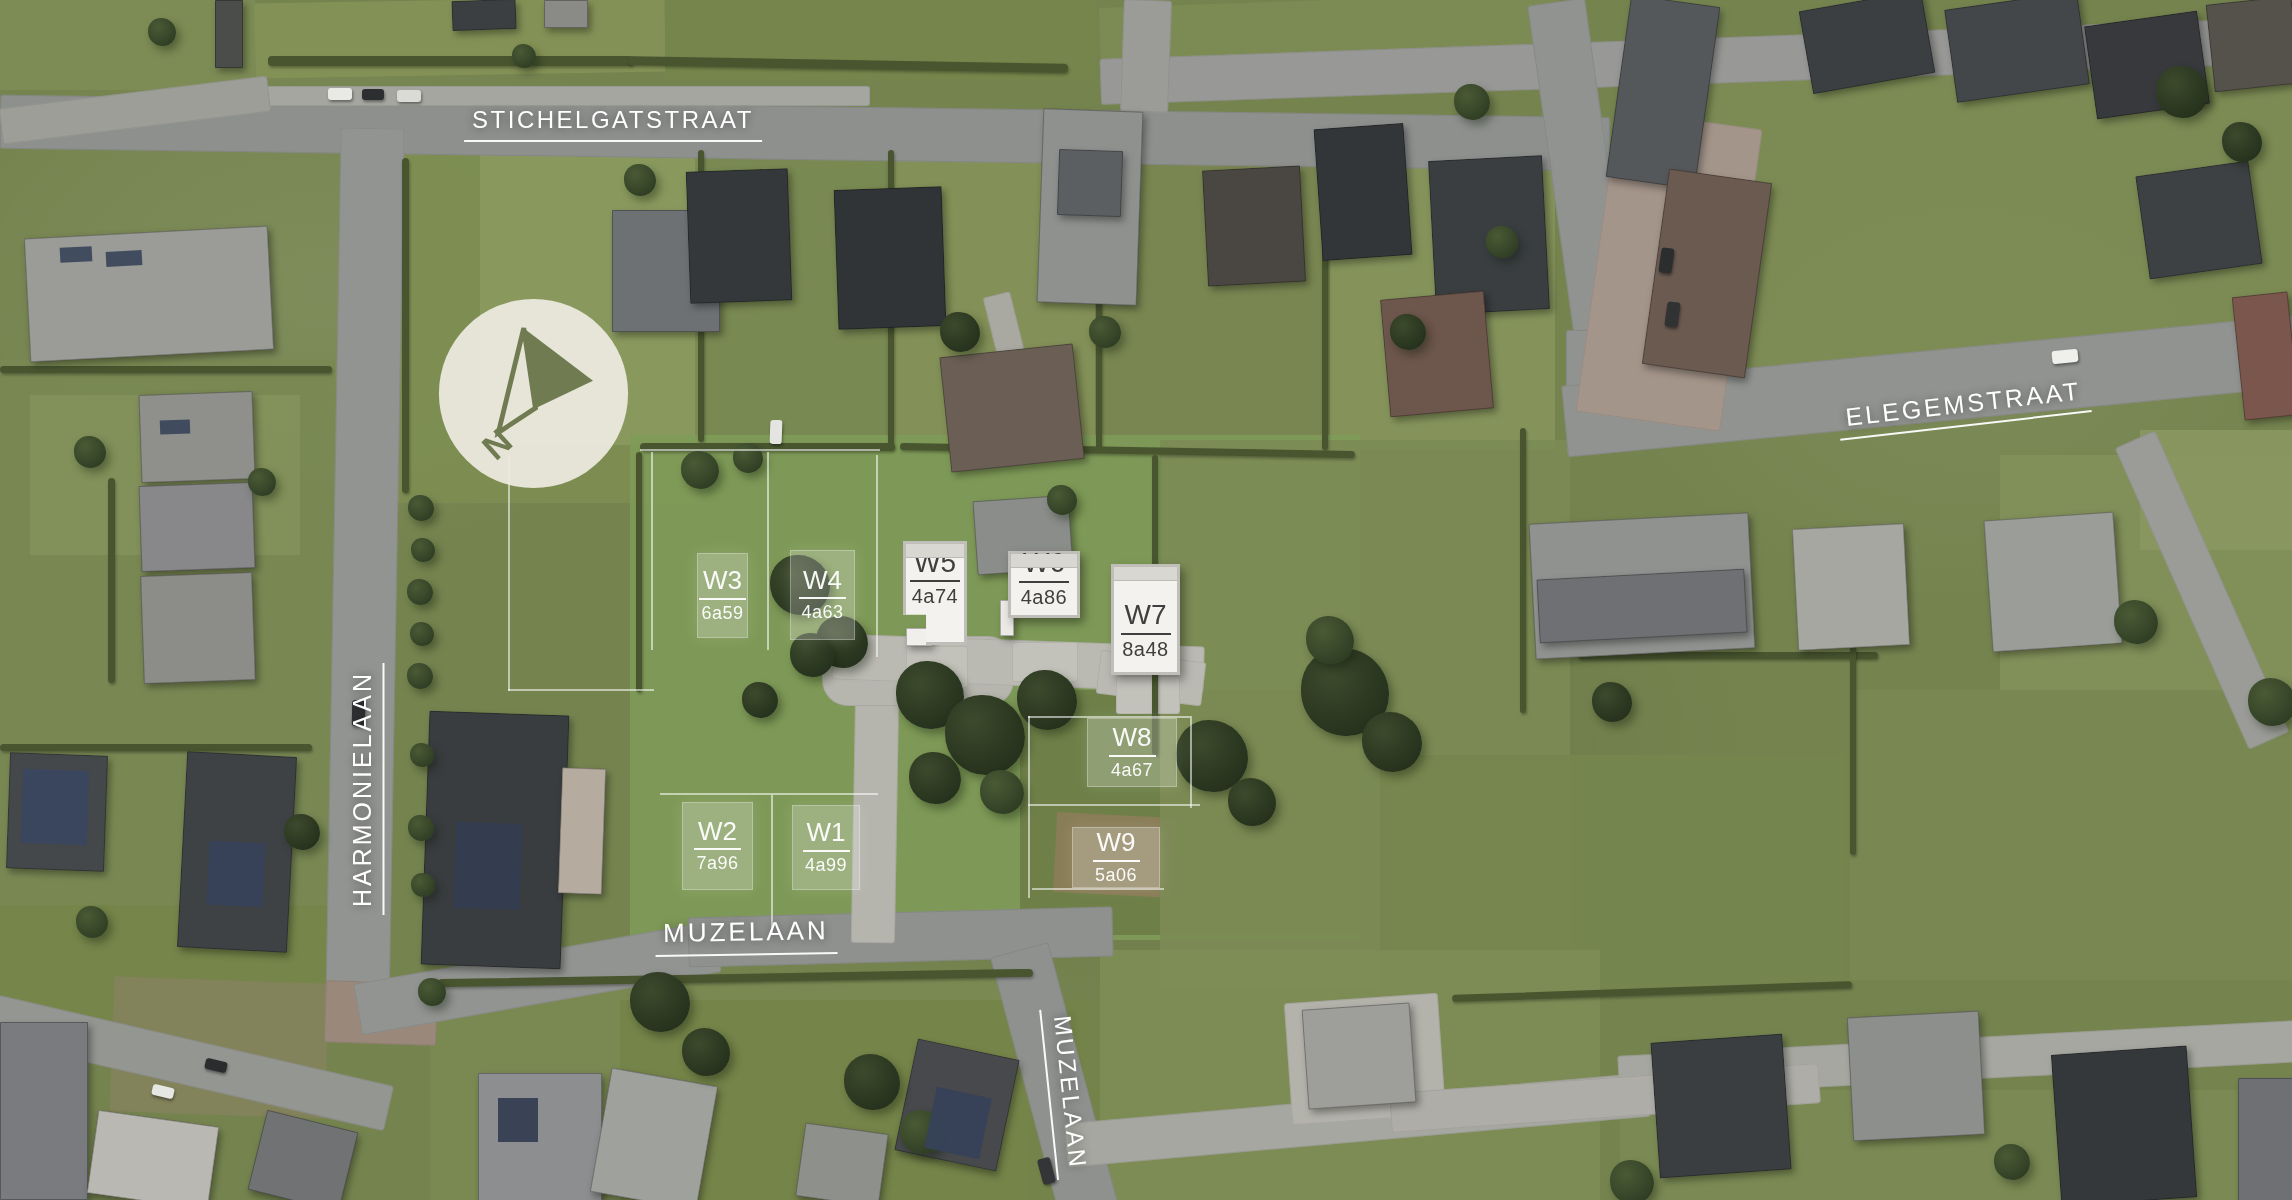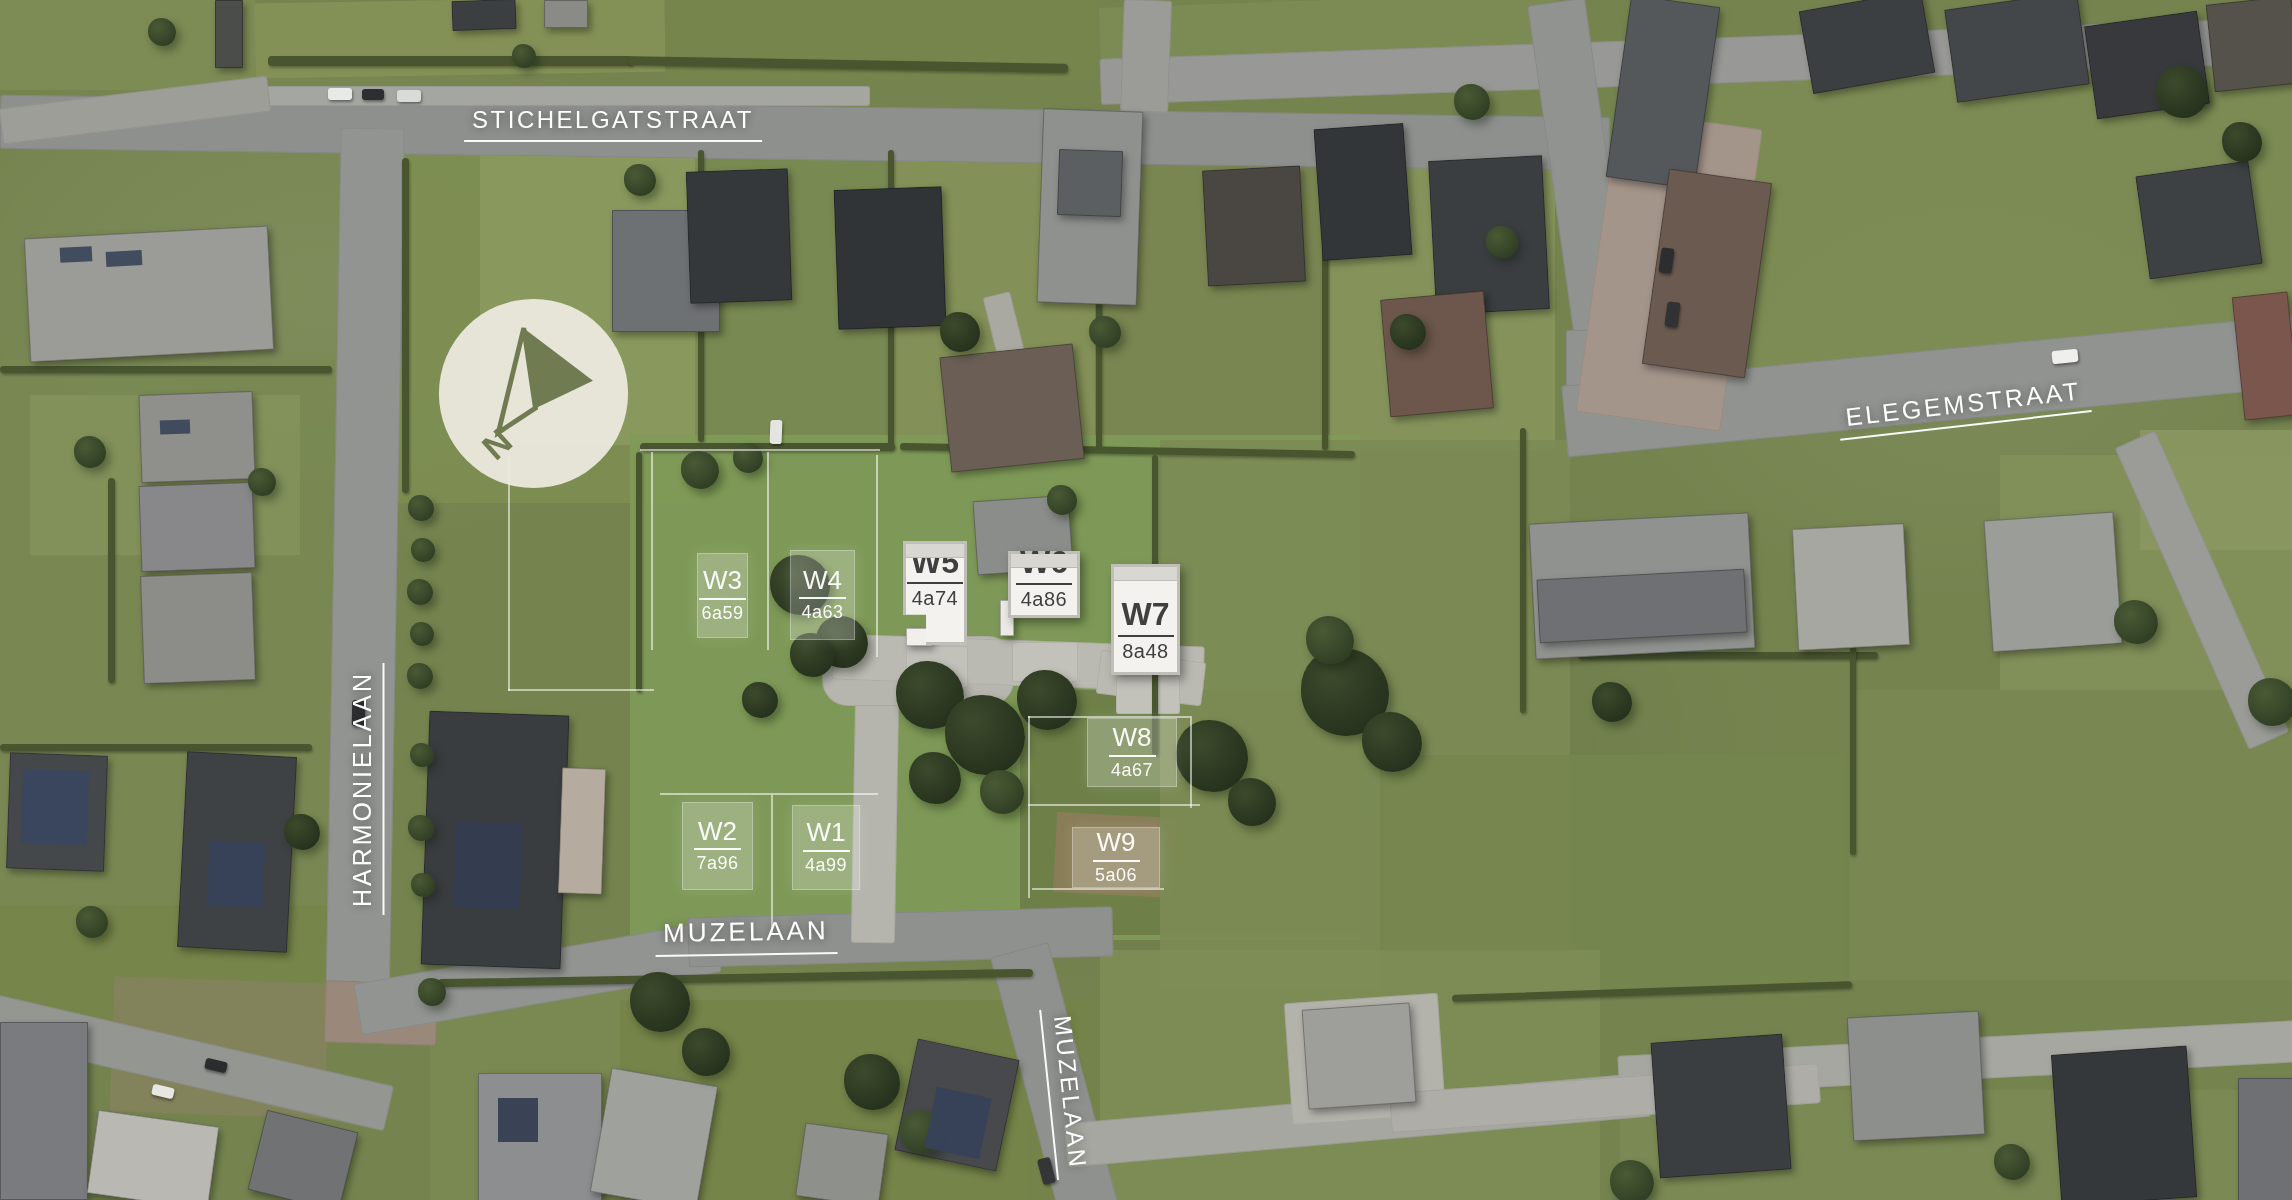--- a/index.html
+++ b/index.html
@@ -45,21 +45,21 @@
   .plot.ghost{
     background:rgba(255,255,255,.24);border:1px solid rgba(255,255,255,.28);
     color:rgba(255,255,255,.95);box-shadow:0 0 14px rgba(255,255,255,.12);
   }
   .plot.solid{
     background:#f3f2ee;border:3px solid #c0beb8;color:#3f3f3f;
     box-shadow:4px 5px 9px rgba(0,0,0,.38);
   }
   .plot .cap{position:absolute;top:0;left:0;right:0;height:13px;background:#d9d7d1;border-bottom:1px solid #bdbbb5;}
   .plot-id{font-size:26px;line-height:1.05;border-bottom:2px solid currentColor;padding:0 4px 3px;}
-  .plot.solid .plot-id{font-size:32px;font-weight:bold;}
+  .plot.solid .plot-id{font-size:28px;}
   .plot-area{font-size:18px;margin-top:3px;letter-spacing:.5px;}
   .plot.solid .plot-area{font-size:20px;}
 
   #compass{position:absolute;left:436px;top:296px;z-index:5;}
 </style>
 </head>
 <body>
 
 <div class="map">
   <div id="scenery">

